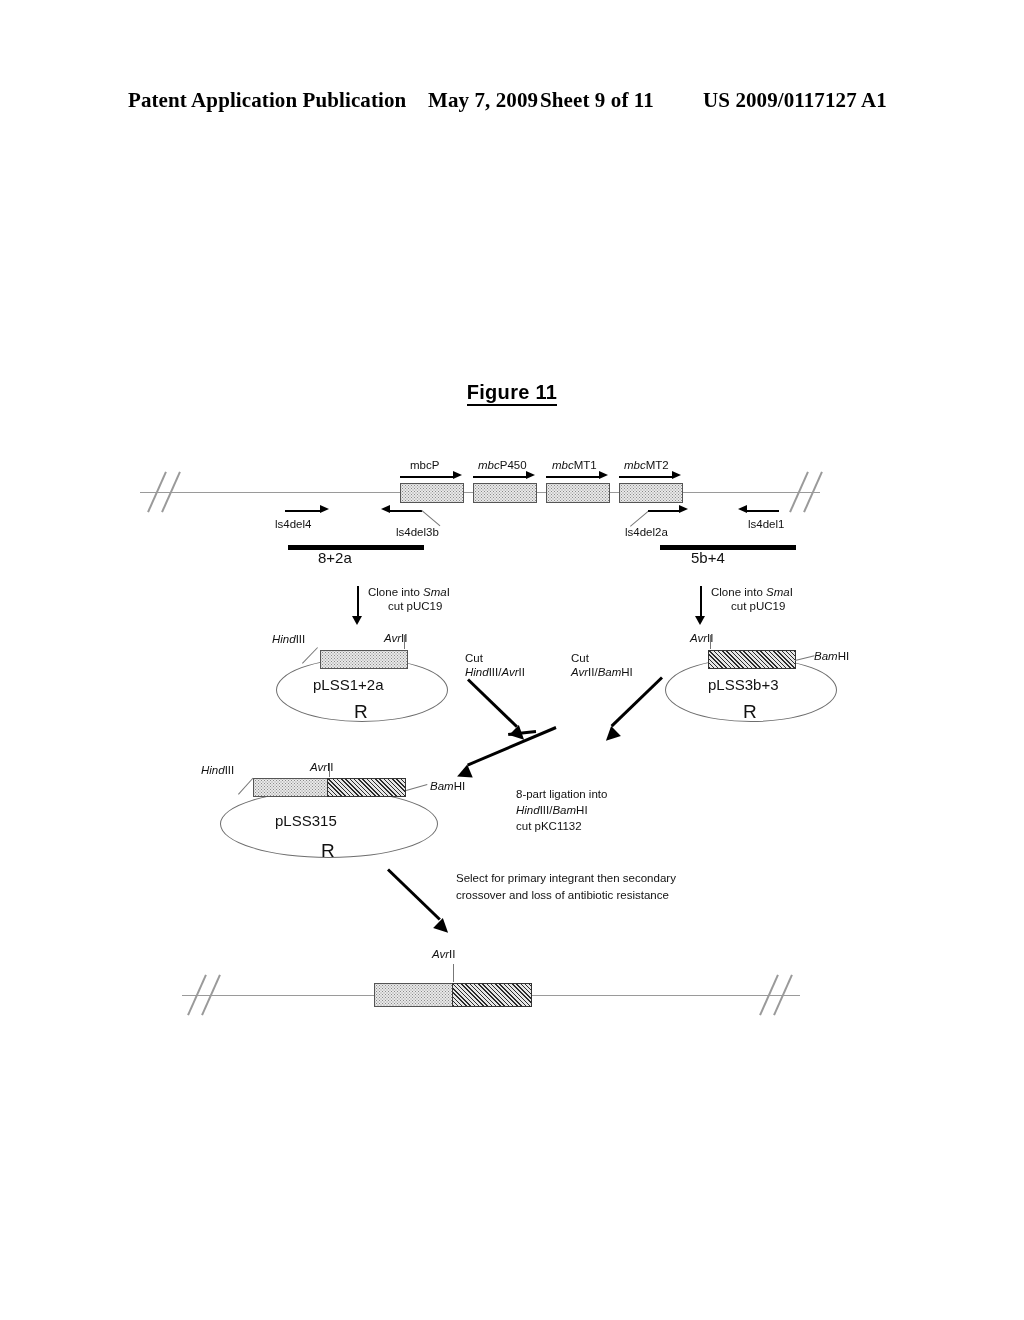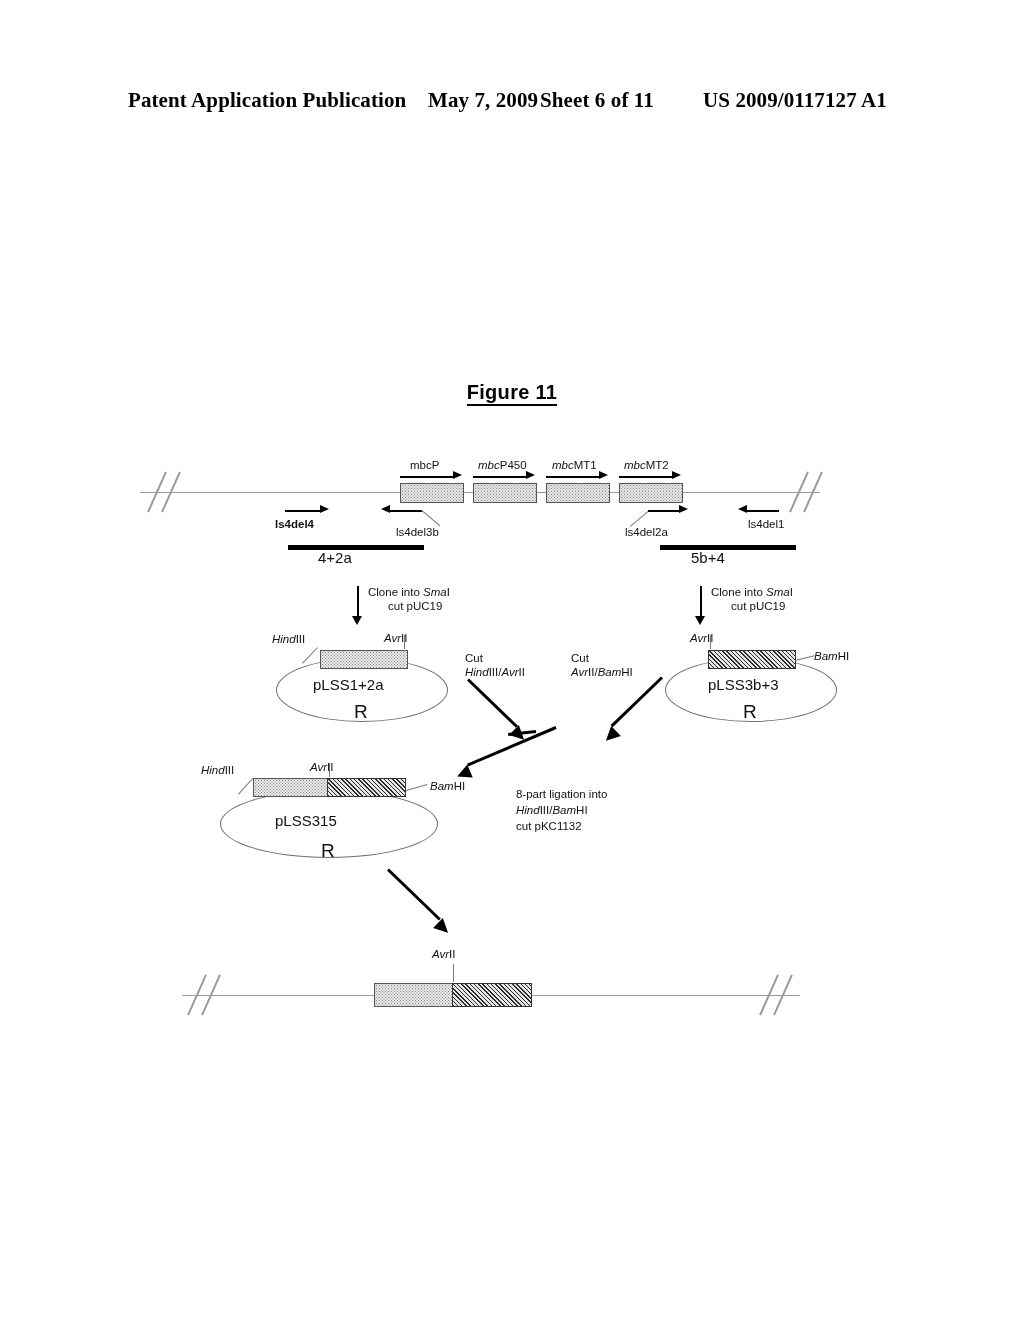--- a/index.html
+++ b/index.html
@@ -172,21 +172,21 @@
     border-left: 14px solid #000;
     transform-origin: 0 50%;
   }
 </style>
 </head>
 <body>
 
 <div id="page-header">
   <span class="h-pub">Patent Application Publication</span>
   <span class="h-date">May 7, 2009</span>
-  <span class="h-sheet">Sheet 6 of 11</span>
+  <span class="h-sheet">Sheet 9 of 11</span>
   <span class="h-num">US 2009/0117127 A1</span>
 </div>
 
 <div id="figure-title">
   <span>Figure 11</span>
 </div>
 
 <div id="diagram">
 
   <div class="backbone" style="left:140px; top:484px; width:680px;"></div>
@@ -217,38 +217,38 @@
   </div>
   <div class="lbl" style="left:552px; top:450px;">
     <i>mbc</i><span>MT1</span>
   </div>
   <div class="lbl" style="left:624px; top:450px;">
     <i>mbc</i><span>MT2</span>
   </div>
 
   <div class="arrow-line" style="left:285px; top:502px; width:36px;"></div>
   <div class="arrow-head right" style="left:320px; top:497px;"></div>
-  <div class="lbl" style="left:275px; top:509px;font-weight:bold;">ls4del4</div>
+  <div class="lbl" style="left:275px; top:509px;">ls4del4</div>
 
   <div class="arrow-head left" style="left:381px; top:497px;"></div>
   <div class="arrow-line" style="left:390px; top:502px; width:32px;"></div>
   <div class="leader" style="left:422px; top:502px; width:24px; transform:rotate(40deg);"></div>
   <div class="lbl" style="left:396px; top:517px;">ls4del3b</div>
 
   <div class="leader" style="left:630px; top:518px; width:24px; transform:rotate(-40deg);"></div>
   <div class="arrow-line" style="left:648px; top:502px; width:32px;"></div>
   <div class="arrow-head right" style="left:679px; top:497px;"></div>
   <div class="lbl" style="left:625px; top:517px;">ls4del2a</div>
 
   <div class="arrow-head left" style="left:738px; top:497px;"></div>
   <div class="arrow-line" style="left:747px; top:502px; width:32px;"></div>
   <div class="lbl" style="left:748px; top:509px;">ls4del1</div>
 
   <div class="amplicon" style="left:288px; top:537px; width:136px;"></div>
-  <div class="lbl big" style="left:318px; top:543px;">4+2a</div>
+  <div class="lbl big" style="left:318px; top:543px;">8+2a</div>
   <div class="amplicon" style="left:660px; top:537px; width:136px;"></div>
   <div class="lbl big" style="left:691px; top:543px;">5b+4</div>
 
   <div class="v-arrow-shaft" style="left:357px; top:578px; height:32px;"></div>
   <div class="v-arrow-head" style="left:352px; top:608px;"></div>
   <div class="lbl" style="left:368px; top:577px;">
     <span>Clone into </span><i>Sma</i><span>I</span><br>
     <span style="display:inline-block;padding-left:20px;">cut pUC19</span>
   </div>
 
@@ -324,20 +324,24 @@
   <div class="lbl huge" style="left:321px; top:836px;">R</div>
 
   <div class="lbl" style="left:516px; top:778px; line-height:16px;">
     <span>8-part ligation into</span><br>
     <i>Hind</i><span>III</span><span>/</span><i>Bam</i><span>HI</span><br>
     <span>cut pKC1132</span>
   </div>
 
   <div class="d-arrow" style="left:388px; top:860px; width:72px; transform:rotate(44deg);"></div>
   <div class="d-arrow-head" style="left:438px; top:908px; transform:rotate(44deg);"></div>
+  <div class="lbl" style="left:456px; top:862px; line-height:17px;">
+    <span>Select for primary integrant then secondary</span><br>
+    <span>crossover and loss of antibiotic resistance</span>
+  </div>
 
   <div class="backbone" style="left:182px; top:987px; width:618px;"></div>
   <div class="brk" style="left:196px; top:965px;"></div>
   <div class="brk" style="left:210px; top:965px;"></div>
   <div class="brk" style="left:768px; top:965px;"></div>
   <div class="brk" style="left:782px; top:965px;"></div>
   <div class="gene-box" style="left:374px; top:975px; width:78px; height:22px;"></div>
   <div class="hatch-box" style="left:452px; top:975px; width:78px; height:22px;"></div>
   <div class="leader" style="left:453px; top:974px; width:18px; transform:rotate(-90deg);"></div>
   <div class="lbl" style="left:432px; top:939px;">

